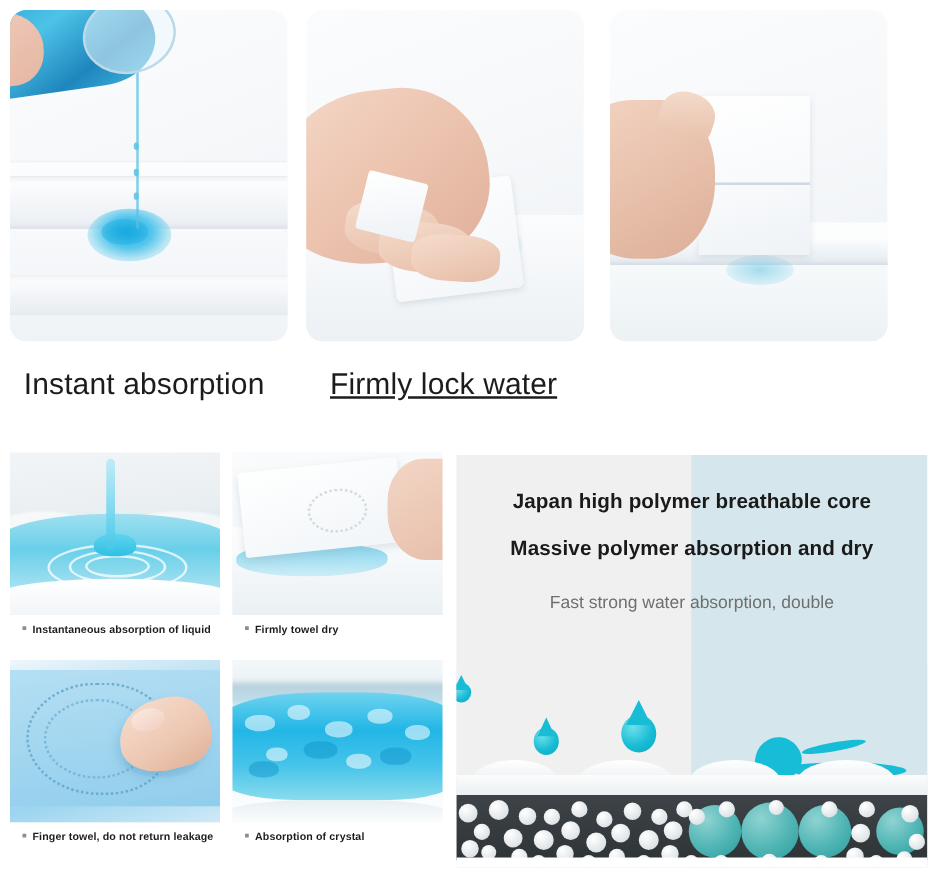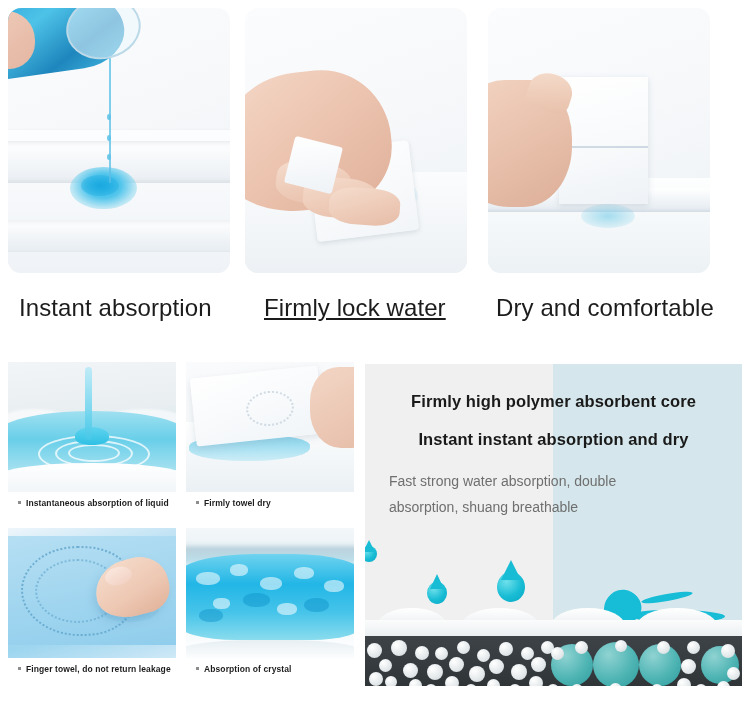--- a/index.html
+++ b/index.html
@@ -136,21 +136,21 @@
   .g4-top{position:absolute;left:-6%;top:14%;width:112%;height:14%;background:linear-gradient(180deg,rgba(175,200,212,.85),rgba(130,205,230,.35));filter:blur(2px);}
   .g4-base{position:absolute;left:-6%;bottom:-2%;width:112%;height:16%;background:linear-gradient(180deg,#e7eff3,#ffffff);border-radius:40% 40% 0 0/60% 60% 0 0;}
 
   
   .panel{position:absolute;left:365px;top:364px;width:377px;height:330px;overflow:hidden;}
   .panel-bg-l{position:absolute;left:0;top:0;width:188px;height:330px;background:#f0f0f0;}
   .panel-bg-r{position:absolute;left:188px;top:0;width:189px;height:330px;background:#d5e7ec;}
 
   .h1{position:absolute;left:0;top:28px;width:377px;text-align:center;font-size:16.5px;font-weight:bold;color:#1a1a1a;letter-spacing:.1px;}
   .h2{position:absolute;left:0;top:66px;width:377px;text-align:center;font-size:16.5px;font-weight:bold;color:#1a1a1a;letter-spacing:.1px;}
-  .sub{position:absolute;left:24px;top:104px;width:329px;font-size:14px;color:#6f6f6f;line-height:26px;}
+  .sub{position:absolute;left:24px;top:104px;width:329px;text-align:center;font-size:14px;color:#6f6f6f;line-height:26px;}
 
   
   .illus{position:absolute;left:0;top:168px;width:377px;height:162px;overflow:hidden;}
   .ill-bg-l{position:absolute;left:0;top:0;width:188px;height:162px;background:#f0f0f0;}
   .ill-bg-r{position:absolute;left:188px;top:0;width:189px;height:162px;background:#d5e7ec;}
 
   .ill-surface{position:absolute;left:0;bottom:52px;width:377px;height:22px;background:linear-gradient(180deg,#fbfcfc,#e6ebee);}
   .ill-bump{position:absolute;bottom:68px;height:18px;background:linear-gradient(180deg,#ffffff,#eceff1);border-radius:50% 50% 0 0/100% 100% 0 0;}
   .ill-dark{position:absolute;left:0;bottom:6px;width:377px;height:52px;background:linear-gradient(180deg,#3d4347,#2f3437);}
   .ill-foot{position:absolute;left:0;bottom:0;width:377px;height:8px;background:#ffffff;}
@@ -212,21 +212,20 @@
         <div class="t3-fold"></div>
         <div class="t3-hand"></div>
         <div class="t3-thumb"></div>
       </div>
     </div>
   </div>
 
   <div class="cap-row">
     <div class="cap cap-1">Instant absorption</div>
     <div class="cap cap-2">Firmly lock water</div>
-    <div class="cap cap-3">Dry and comfortable</div>
   </div>
 
   <div class="grid">
 
     <div class="cell c-r1 c-c1">
       <div class="g1-bg"></div>
       <div class="g1-foam" style="left:-4%;width:40%;"></div>
       <div class="g1-foam" style="left:58%;width:46%;"></div>
       <div class="g1-pool"></div>
       <div class="g1-ring" style="left:18%;top:56%;width:64%;height:26%;"></div>
@@ -284,25 +283,24 @@
     </div>
     <div class="cell-cap cc-r2 cc-c2">
       <span class="bullet"></span><span>Absorption of crystal</span>
     </div>
   </div>
 
   <div class="panel">
     <div class="panel-bg-l"></div>
     <div class="panel-bg-r"></div>
 
-    <div class="h1">Firmly high polymer absorbent core</div>
-    <div class="h2">Instant instant absorption and dry</div>
+    <div class="h1">Japan high polymer breathable core</div>
+    <div class="h2">Massive polymer absorption and dry</div>
     <div class="sub">
       <div>Fast strong water absorption, double</div>
-      <div>absorption, shuang breathable</div>
     </div>
 
     <div class="illus">
       <div class="ill-bg-l"></div>
       <div class="ill-bg-r"></div>
 
       <div class="droplet" style="left:-4px;top:8px;width:16px;height:22px;">
         <div class="head"></div>
         <div class="tail" style="border-left-width:6px;border-right-width:6px;border-bottom-width:12px;"></div>
       </div>

